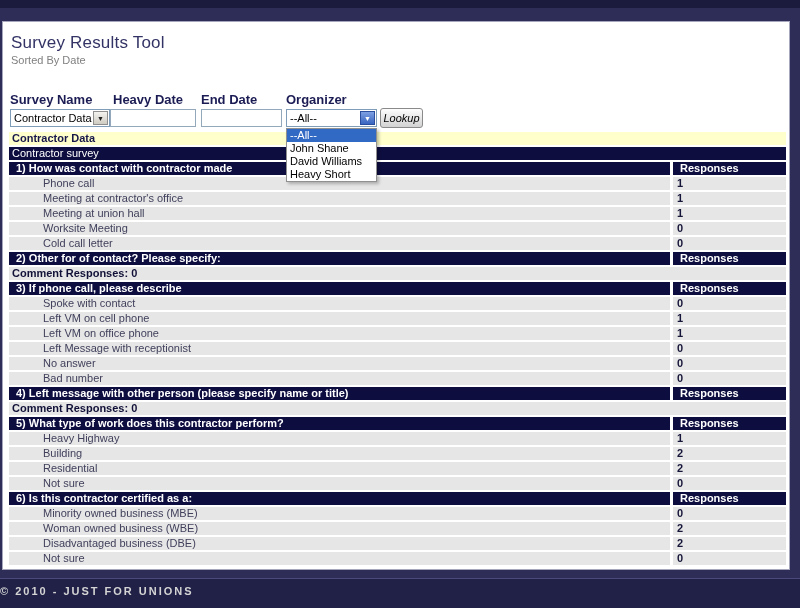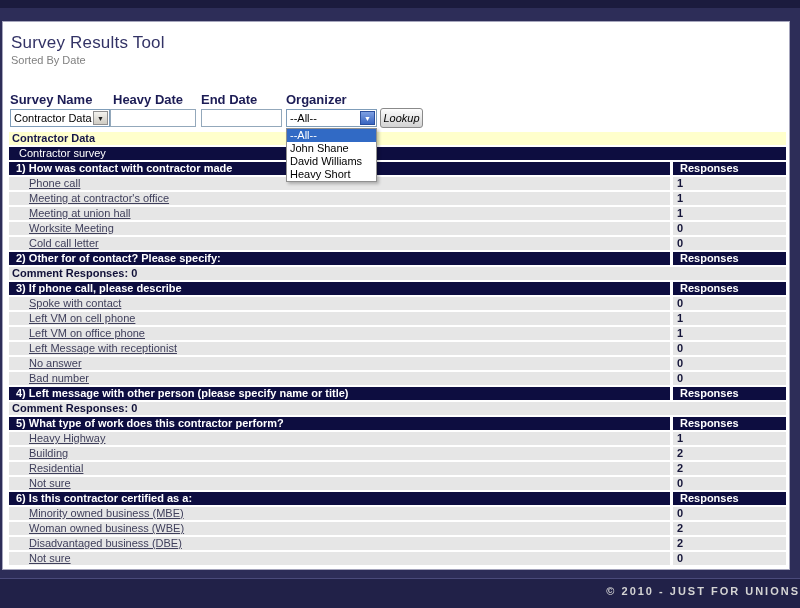--- a/index.html
+++ b/index.html
@@ -101,37 +101,37 @@
     height:13px; line-height:13px; font-size:11px;
     overflow:hidden; white-space:nowrap; vertical-align:middle;
   }
   col.c1 { width:661px; }
   col.c2 { width:113px; }
 
   tr.row-survey-title td {
     background:#ffffcc; color:#16164a; font-weight:bold; padding-left:3px;
   }
   tr.row-survey-name td {
-    background:#0d0d40; color:#ffffff; padding-left:10px;
+    background:#0d0d40; color:#ffffff; padding-left:3px;
   }
   tr.row-question td {
     background:#0d0d40; color:#ffffff; font-weight:bold; padding-left:7px;
   }
   tr.row-comment td {
     background:#e6e6e6; color:#101038; font-weight:bold; padding-left:3px;
   }
   tr.row-answer td { background:#e6e6e6; }
-  td.acell { color:#40405c; padding-left:20px;text-decoration:underline; }
+  td.acell { color:#40405c; padding-left:34px; }
   td.vcell { color:#16163a; font-weight:bold; padding-left:4px; }
   td.rhead { padding-left:4px; }
 
   .footer-bar {
     position:absolute; left:0; top:578px; width:800px; height:30px;
     background:#212148; border-top:1px solid #4a4a7a;
-    text-align:right;
+    text-align:left;
   }
   .footer-bar span {
     display:inline-block; margin-top:6px;
     font-size:11px; font-weight:bold; letter-spacing:2px; color:#d4d4d4;
   }
 </style>
 </head>
 <body>
 
 <div class="top-strip"></div>

